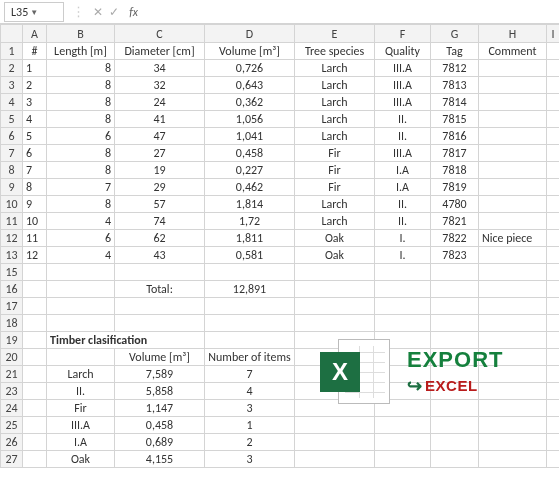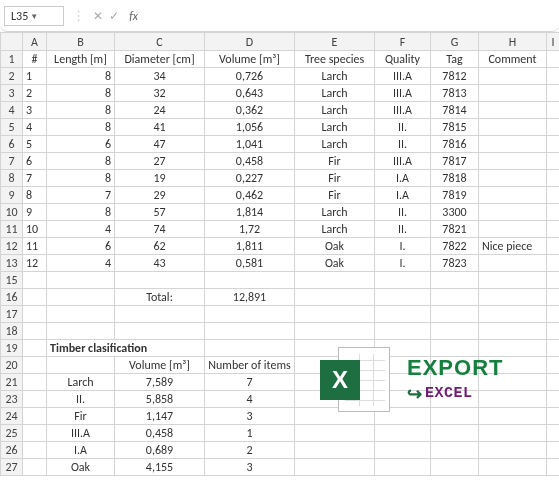--- a/index.html
+++ b/index.html
@@ -1,18 +1,18 @@
 <!DOCTYPE html>
 <html><head>
   <meta charset="utf-8">
   <style>
     * { box-sizing: border-box; margin: 0; padding: 0; }
     body { font-family: Calibri, Arial, sans-serif; font-size: 13px; color: #333; background: #fff; width: 559px; height: 500px; overflow: hidden; position: relative; }
     
-    .namebox-bar { display: flex; align-items: center; height: 32px; border-bottom: 1px solid #d4d4d4; background: #fff; padding: 0 4px; border-radius: 7px; }
+    .namebox-bar { display: flex; align-items: center; height: 24px; border-bottom: 1px solid #d4d4d4; background: #fff; padding: 0 4px; }
     .namebox { width: 60px; height: 20px; border: 1px solid #ccc; padding: 0 6px; font-size: 12px; display: flex; align-items: center; background: #fff; }
     .namebox-arrow { color: #666; font-size: 8px; margin-left: 2px; }
     .fx-sep { color: #ccc; margin: 0 8px; }
     .fx-icons { display: flex; gap: 6px; color: #aaa; font-size: 12px; }
     .fx-label { font-style: italic; margin-left: 10px; color: #666; font-size: 12px; }
     .formula-bar { flex: 1; height: 20px; border: none; padding: 0 6px; font-size: 12px; }
     
     .sheet { position: relative; }
     table { border-collapse: collapse; table-layout: fixed; width: 559px; }
     th, td { border: 1px solid #d4d4d4; height: 17px; padding: 0 3px; font-size: 12px; overflow: hidden; white-space: nowrap; text-overflow: clip; vertical-align: middle; }
@@ -29,21 +29,21 @@
     .excel-icon { position: relative; width: 75px; height: 75px; }
     .excel-book { position: absolute; left: 18px; top: 5px; width: 52px; height: 65px; background: #fff; border: 1px solid #bbb; }
     .excel-book::before, .excel-book::after { content: ''; position: absolute; background: #ddd; }
     .excel-book::before { top: 12px; left: 6px; width: 40px; height: 1px; box-shadow: 0 10px 0 #ddd, 0 20px 0 #ddd, 0 30px 0 #ddd, 0 40px 0 #ddd; }
     .excel-book::after { top: 6px; left: 20px; width: 1px; height: 52px; box-shadow: 14px 0 0 #ddd; }
     .excel-x { position: absolute; left: 0; top: 18px; width: 40px; height: 40px; background: #1d6f42; color: #fff; display: flex; align-items: center; justify-content: center; font-size: 24px; font-weight: bold; font-family: Arial; }
     .export-text { display: flex; flex-direction: column; }
     .export-title { font-size: 22px; font-weight: bold; color: #15803d; letter-spacing: 1px; font-family: Arial; }
     .export-sub { display: flex; align-items: center; gap: 3px; margin-top: 2px; }
     .export-arrow { color: #1d6f42; font-size: 18px; font-weight: bold; }
-    .excel-word { font-size: 15px; font-weight: bold; color: #701a75; font-family: Liberation Mono, monospace; letter-spacing: 0.5px; }
+    .excel-word { font-size: 15px; font-weight: bold; color: #b91c1c; font-family: Liberation Sans, sans-serif; letter-spacing: 0.5px; }
   </style>
 </head>
 <body>
 
 <div class="namebox-bar">
   <div class="namebox">
     <span>L35</span>
     <span class="namebox-arrow">▼</span>
   </div>
   <span class="fx-sep">⋮</span>
@@ -191,21 +191,21 @@
           <td class=""></td>
         </tr>
         <tr>
           <td class="rowhdr">10</td>
           <td class="left">9</td>
           <td class="right">8</td>
           <td class="center">57</td>
           <td class="center">1,814</td>
           <td class="center">Larch</td>
           <td class="center">II.</td>
-          <td class="center">3300</td>
+          <td class="center">4780</td>
           <td class="left"></td>
           <td class=""></td>
         </tr>
         <tr>
           <td class="rowhdr">11</td>
           <td class="left">10</td>
           <td class="right">4</td>
           <td class="center">74</td>
           <td class="center">1,72</td>
           <td class="center">Larch</td>

